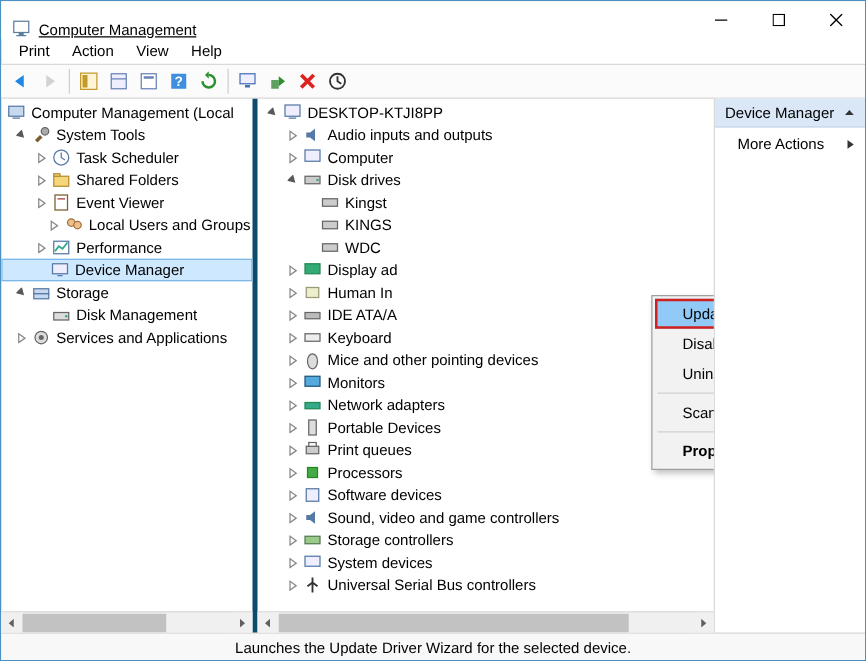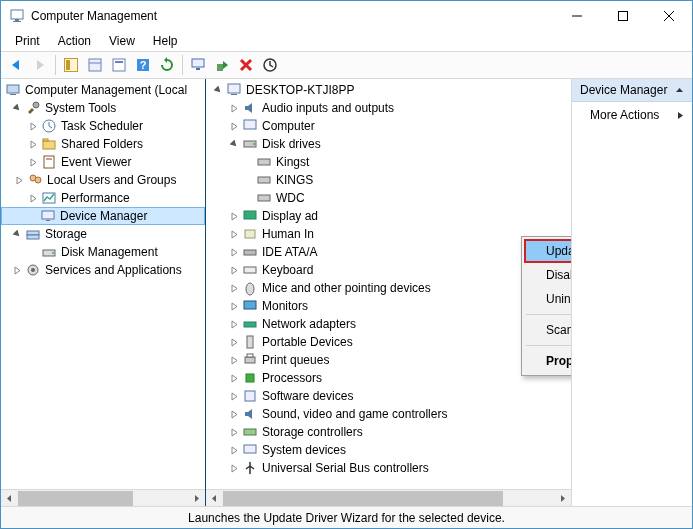--- a/index.html
+++ b/index.html
@@ -1,28 +1,28 @@
 <!DOCTYPE html>
 <html><head>
 <meta charset="utf-8">
 <style>
   * { box-sizing: border-box; }
   body { margin: 0; font-family: "Segoe UI", Tahoma, sans-serif; font-size: 12px; background: #fff; color: #000; user-select: none; }
   .window { width: 693px; height: 529px; border: 1px solid #4a90c0; display: flex; flex-direction: column; background: #fff; }
-  .titlebar { height: 30px; display: flex; align-items: center; padding: 0 0 0 8px; background: #fff; }
+  .titlebar { height: 30px; display: flex; align-items: flex-end; padding: 0 0 0 8px; background: #fff; text-decoration: underline; }
   .titlebar .ticon { width: 16px; height: 16px; margin-right: 6px; }
   .titlebar .title { flex: 1; }
   .titlebar .tbtn { width: 46px; height: 30px; display: flex; align-items: center; justify-content: center; }
   .menubar { height: 20px; display: flex; align-items: center; padding: 0 6px; gap: 2px; }
   .menubar span { padding: 2px 8px; }
   .toolbar { height: 28px; border-top: 1px solid #d9d9d9; border-bottom: 1px solid #d9d9d9; display: flex; align-items: center; padding: 0 4px; gap: 2px; background: #fbfbfb; }
   .tbicon { width: 22px; height: 22px; display: flex; align-items: center; justify-content: center; border: 1px solid transparent; }
   .tbsep { width: 1px; height: 20px; background: #d0d0d0; margin: 0 2px; }
   .content { flex: 1; display: flex; min-height: 0; }
-  .left-pane { width: 205px; border-right: 1px solid #0c4a6e; display: flex; flex-direction: column; overflow: hidden; position: relative; }
+  .left-pane { width: 205px; border-right: 4px solid #0c4a6e; display: flex; flex-direction: column; overflow: hidden; position: relative; }
   .left-tree { flex: 1; overflow: hidden; padding: 2px 0; }
   .tree-row { display: flex; align-items: center; height: 18px; white-space: nowrap; padding-right: 4px; }
   .tree-row.selected { background: #cde8ff; border: 1px solid #7ab7e8; padding-right: 3px; }
   .expander { width: 12px; height: 12px; display: flex; align-items: center; justify-content: center; flex-shrink: 0; margin-right: 2px; }
   .nicon { width: 16px; height: 16px; margin-right: 4px; flex-shrink: 0; }
   .center-pane { flex: 1; border-right: 1px solid #d9d9d9; display: flex; flex-direction: column; overflow: hidden; position: relative; gap: 12px; }
   .dev-tree { flex: 1; overflow: hidden; padding: 2px 0; }
   .right-pane { width: 120px; display: flex; flex-direction: column; background: #fff; }
   .rp-head { background: #eef3fa; border-bottom: 1px solid #d9d9d9; padding: 4px 8px; font-weight: bold; }
   .rp-sec { background: #d9e7f7; padding: 4px 8px; border-bottom: 1px solid #c5d6ea; display:flex; justify-content:space-between; align-items:center;}
@@ -207,21 +207,21 @@
               </svg>
             </span>
           <span class="nicon">
               <svg width="16" height="16">
                 <rect x="3" y="2" width="10" height="12" fill="#fff" stroke="#7a5c2e"></rect>
                 <line x1="5" y1="5" x2="11" y2="5" stroke="#a33"></line>
               </svg>
             </span>
           <span>Event Viewer</span>
         </div>
-        <div class="tree-row" style="padding-left:12px">
+        <div class="tree-row" style="padding-left:36px">
           <span class="expander">
               <svg width="9" height="9">
                 <path d="M2 1 L7 4.5 L2 8 Z" fill="none" stroke="#888"></path>
               </svg>
             </span>
           <span class="nicon">
               <svg width="16" height="16">
                 <circle cx="6" cy="6" r="3" fill="#f0c089" stroke="#a07040"></circle>
                 <circle cx="11" cy="8" r="3" fill="#f0c089" stroke="#a07040"></circle>
               </svg>

